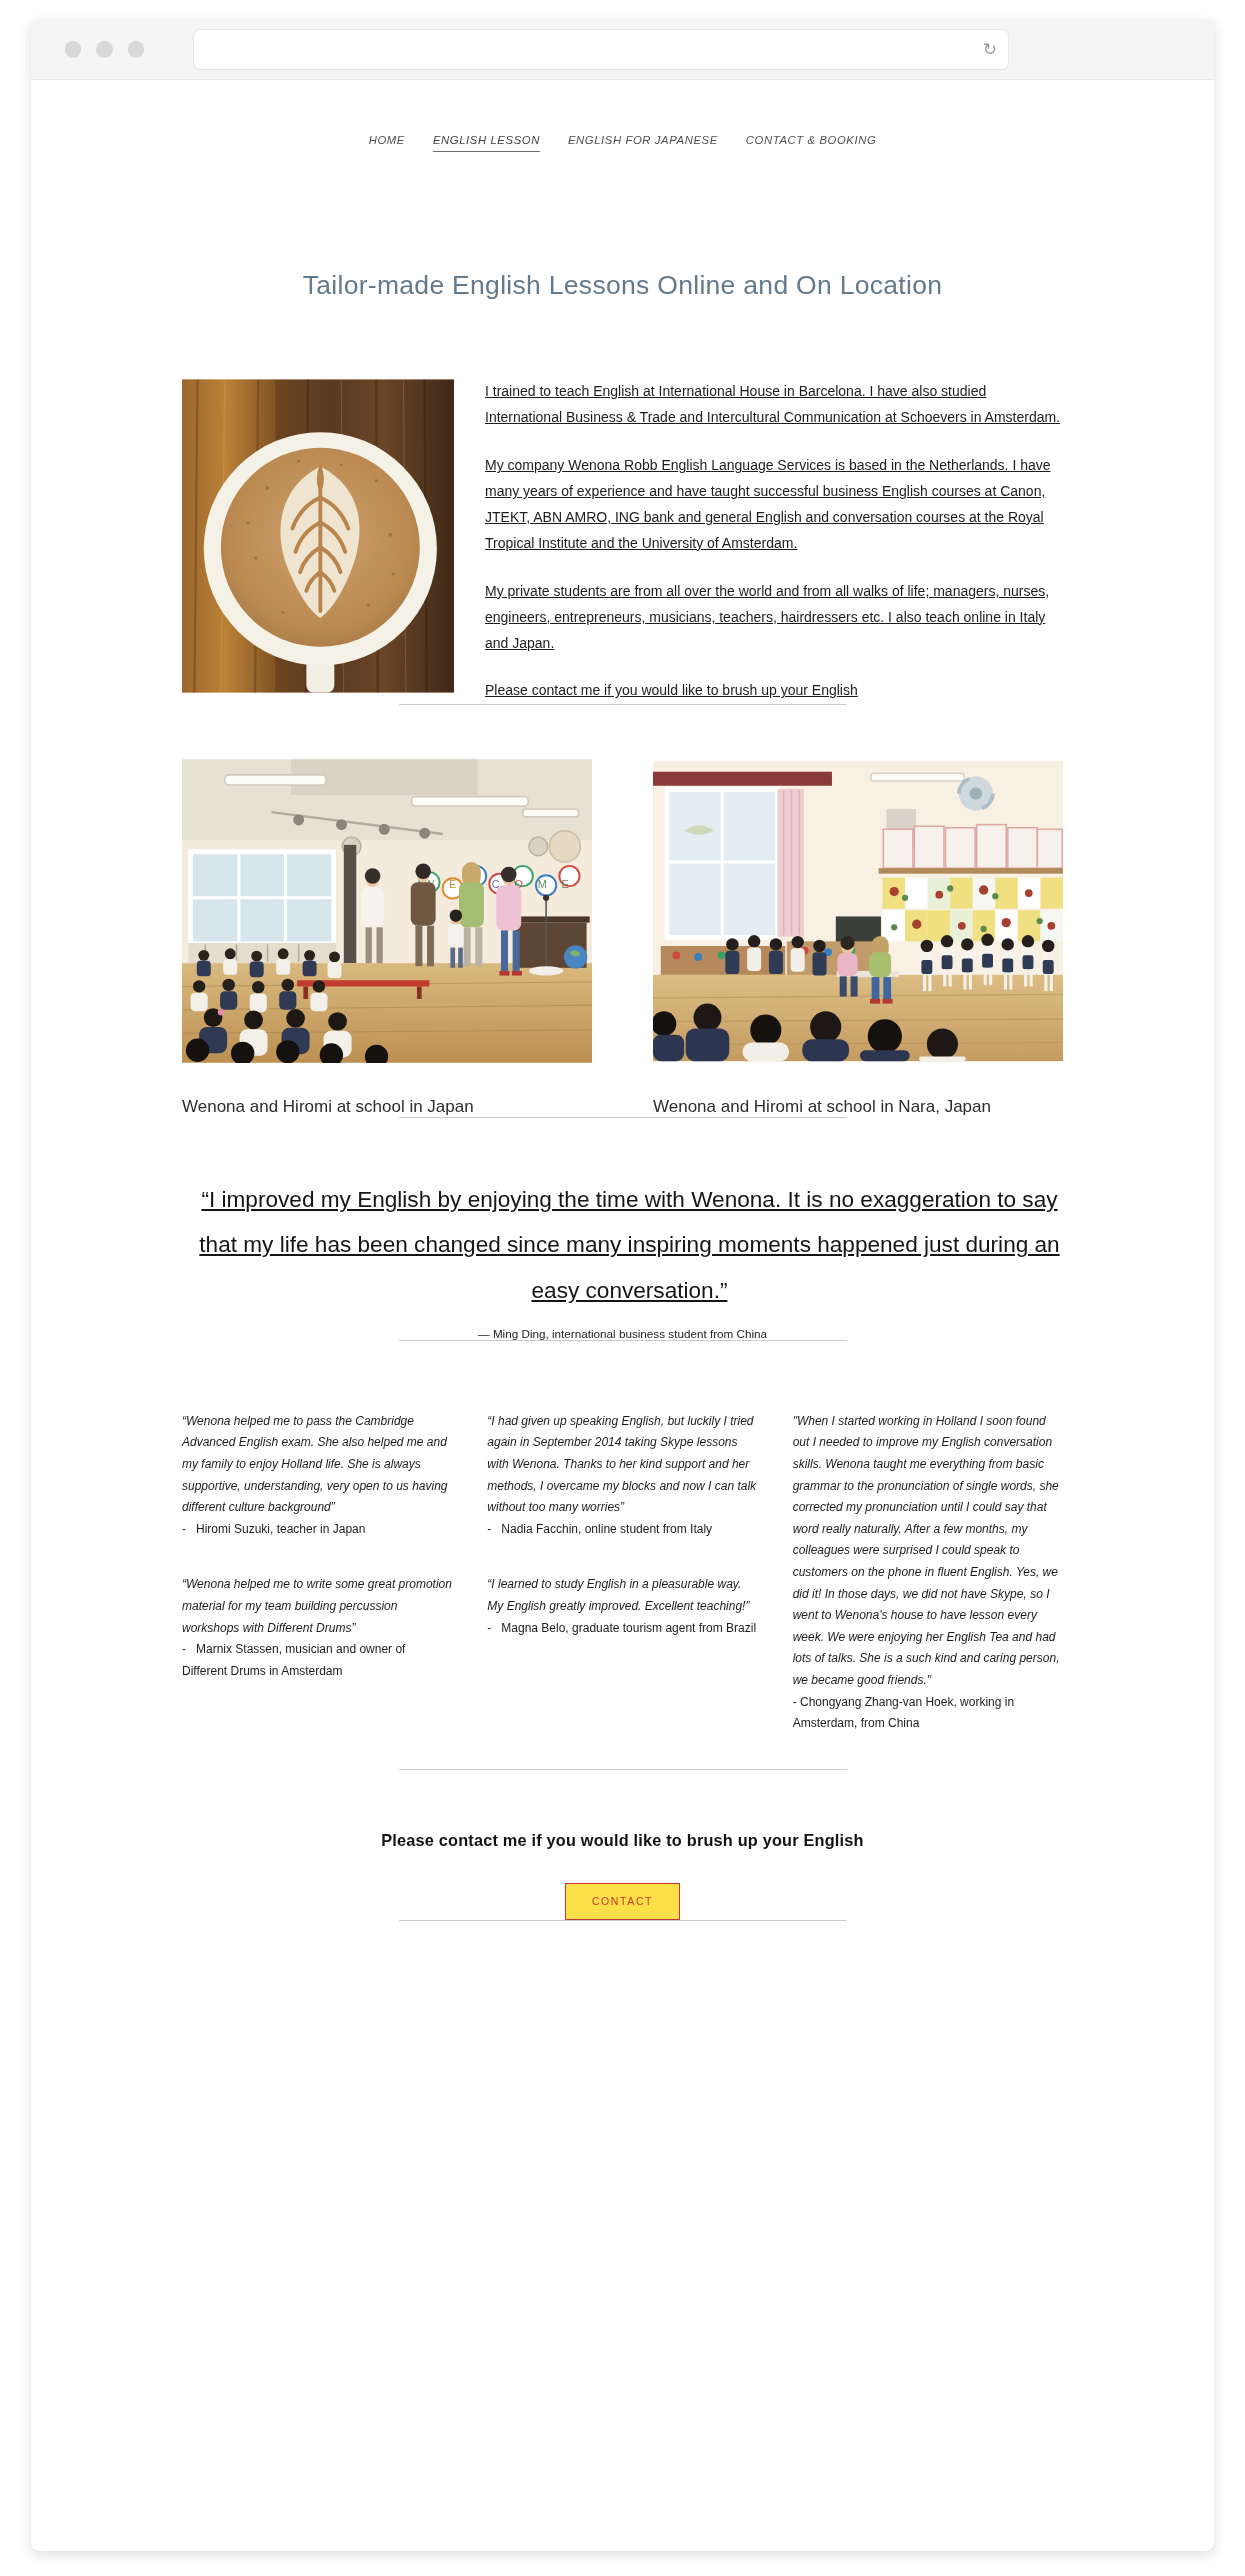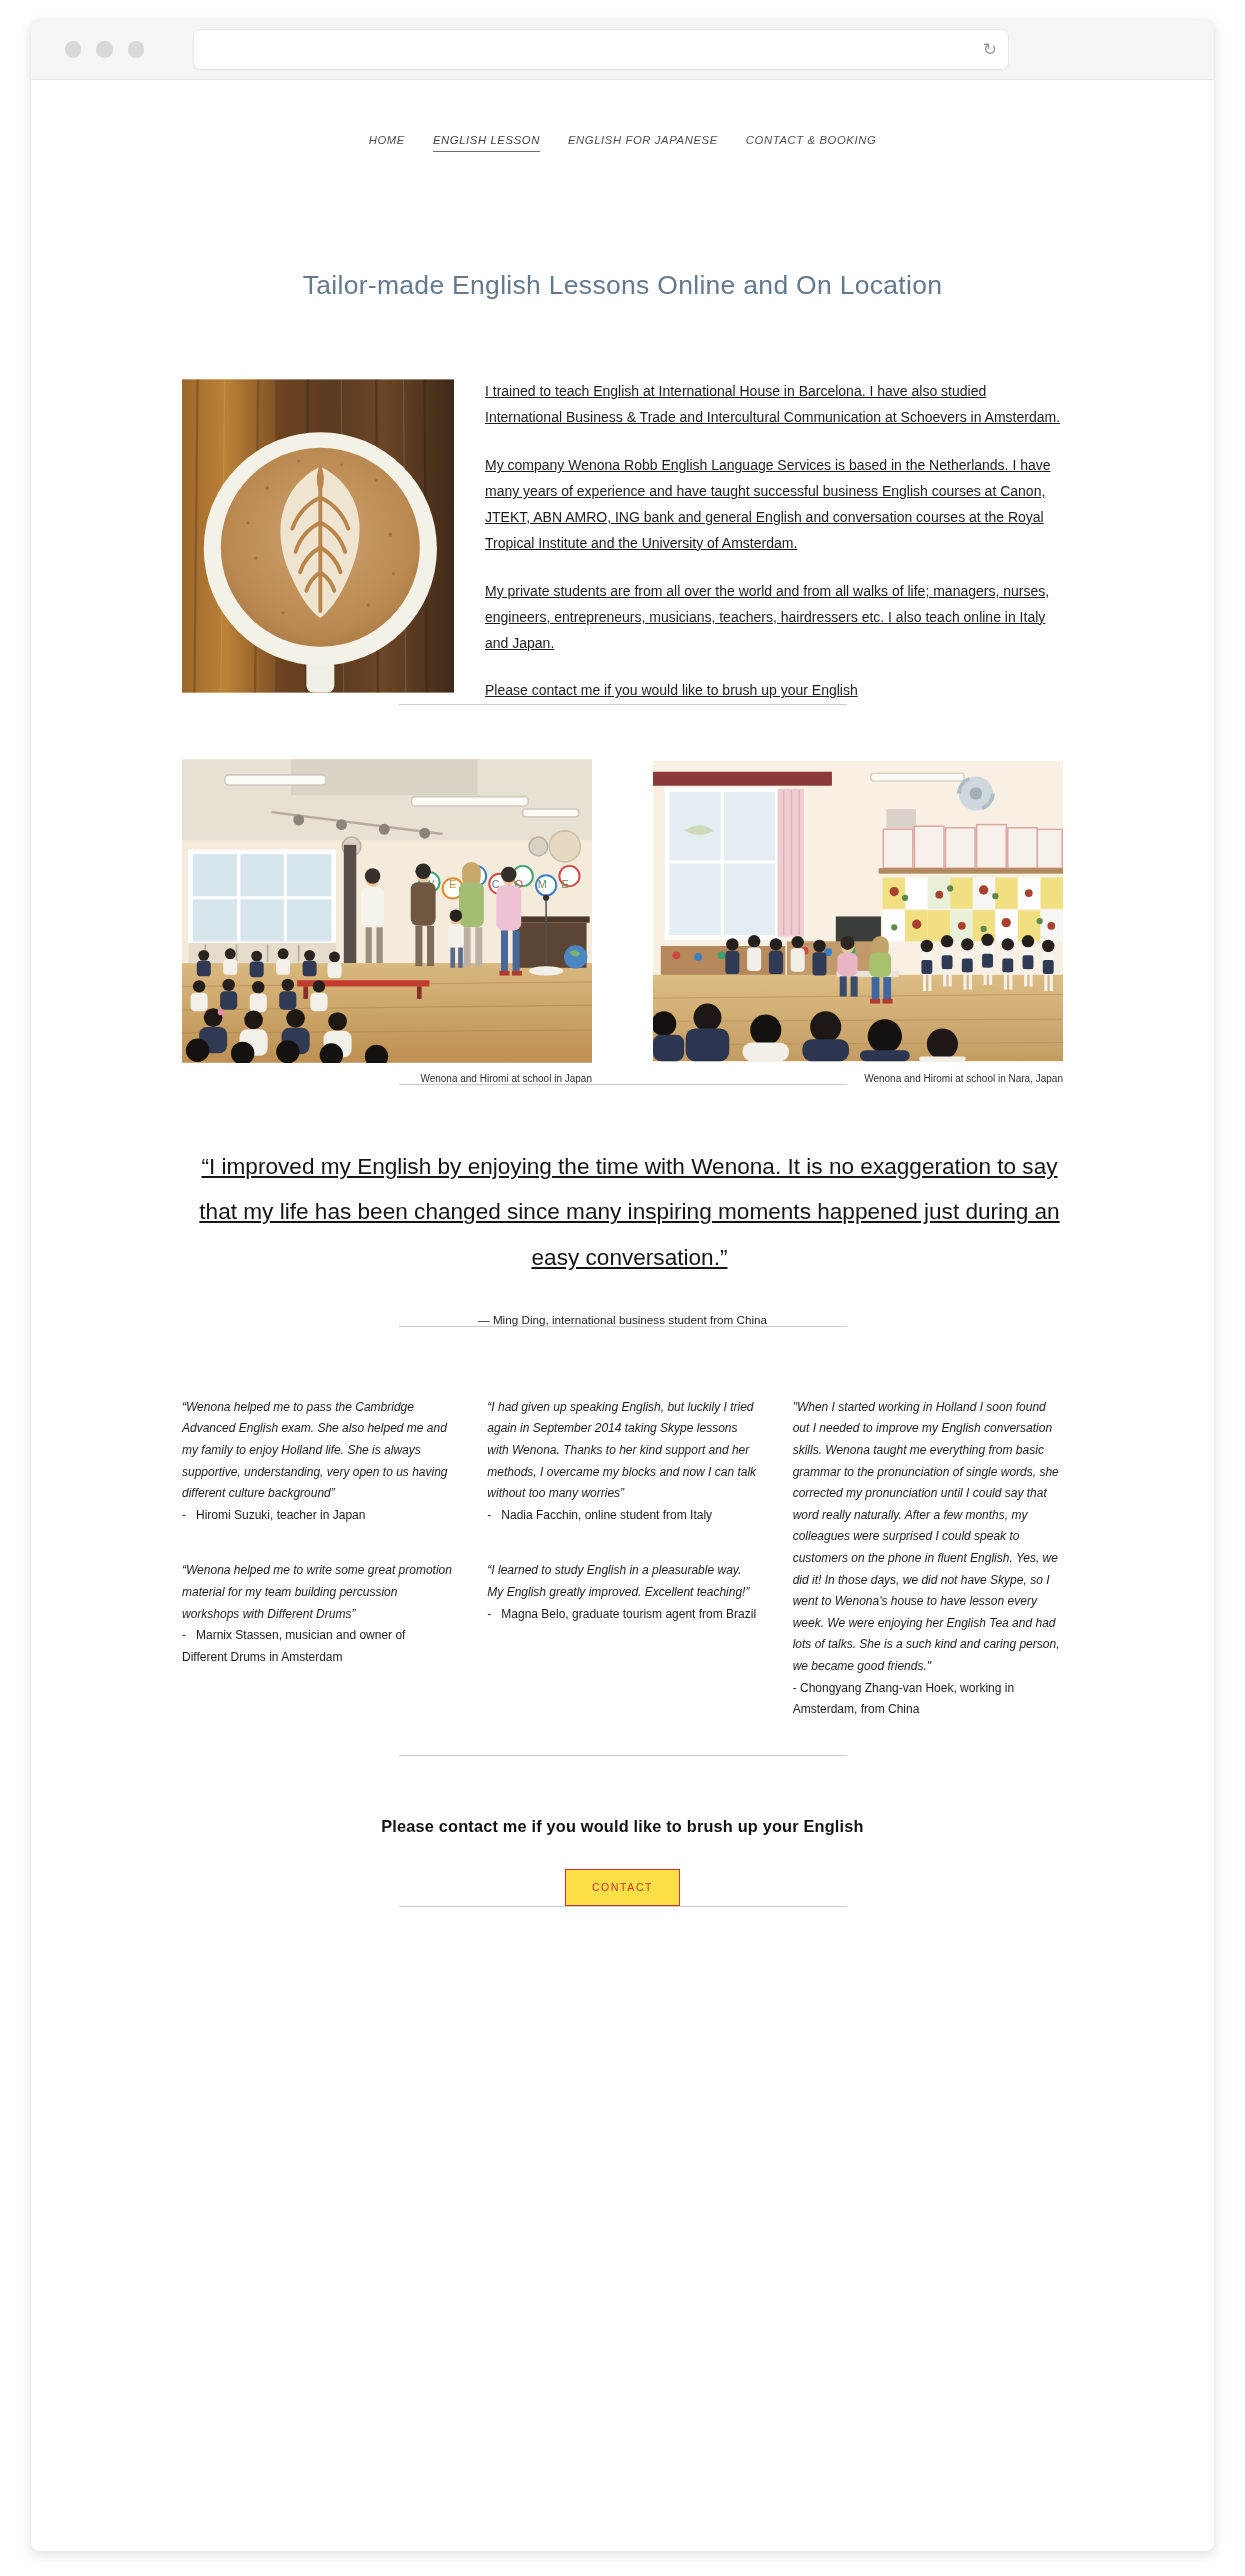--- a/index.html
+++ b/index.html
@@ -61,27 +61,27 @@
   }
   .div-1 { margin-top: 68px; }
   .div-2 { margin-top: 68px; }
   .div-3 { margin-top: 42px; }
   .div-4 { margin-top: 58px; }
   .div-5 { margin-top: 78px; }
 
   .photo-row { display: flex; justify-content: space-between; margin-top: 54px; }
   .photo-fig { width: 410px; margin: 0; }
   .photo-fig svg { display: block; width: 410px; height: 304px; }
-  .photo-caption { text-align: right; font-size: 10px; color: #2d2d2d; margin-top: 10px; }
+  .photo-caption { text-align: left; font-size: 17px; color: #2d2d2d; margin-top: 34px; }
 
   .pull-quote {
     margin-top: 59px; text-align: center; font-size: 22.6px; line-height: 2.0;
     color: #151515; width: 895px; margin-left: auto; margin-right: auto; text-decoration: underline;
   }
-  .pull-quote-attr { text-align: center; font-size: 11.7px; color: #222; margin-top: 33px; }
+  .pull-quote-attr { text-align: center; font-size: 11.7px; color: #222; margin-top: 14px; }
 
   .testimonials {
     display: grid; grid-template-columns: repeat(3, 1fr); column-gap: 35px;
     margin-top: 70px; font-size: 12px; line-height: 1.8; color: #1c1c1c;
   }
   .t-block { margin-bottom: 34px; }
   .t-quote { font-style: italic; }
   .t-attr { font-style: normal; }
 
   .cta-heading {

